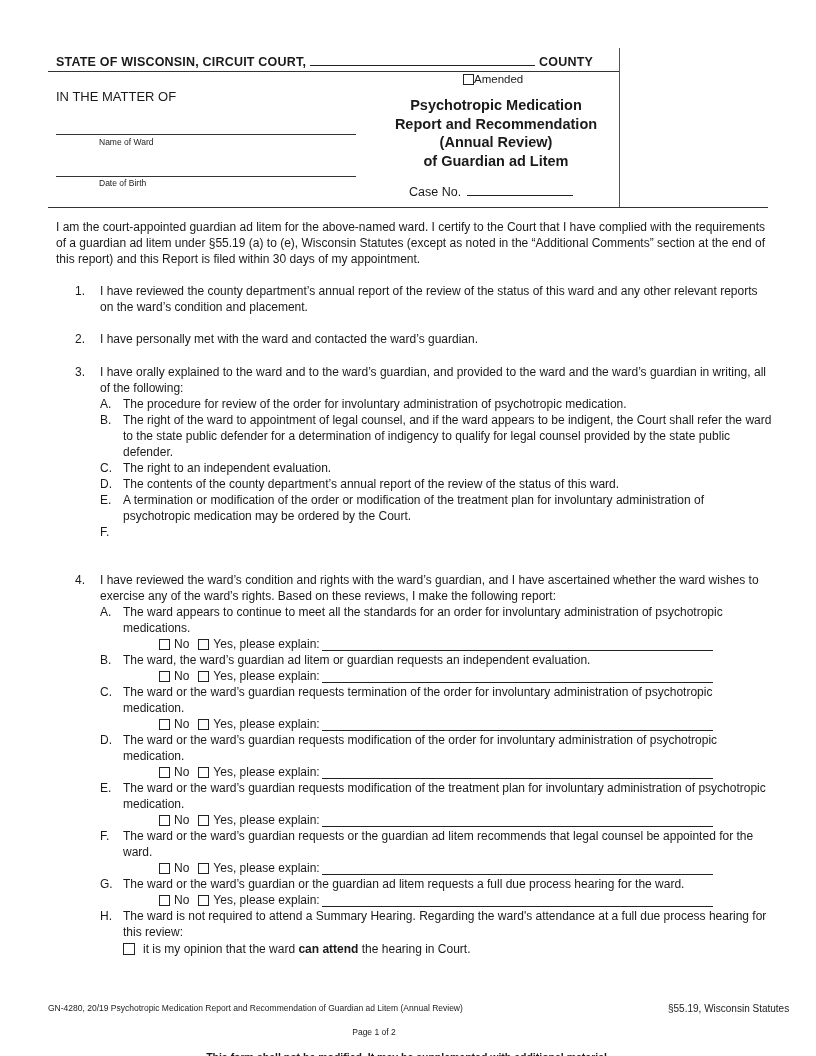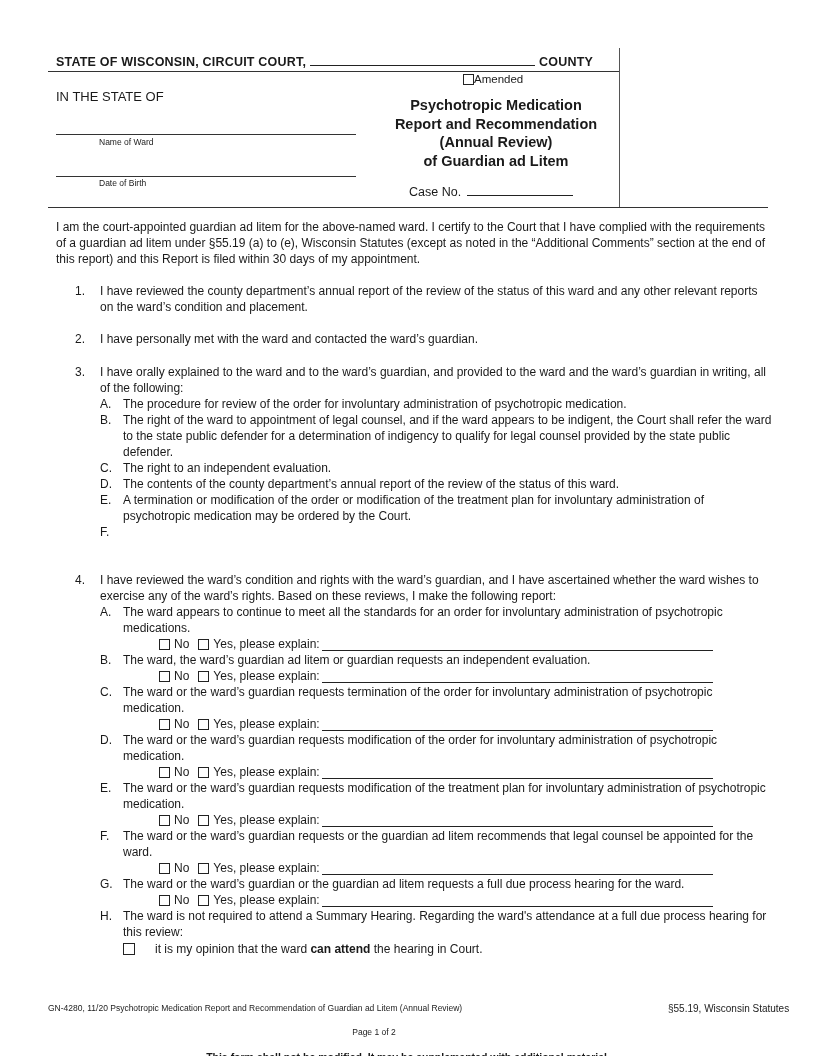--- a/index.html
+++ b/index.html
@@ -37,21 +37,21 @@
 <body>
 
 <div class="hline" style="left:48px; top:71px; width:572px;"></div>
 <div class="vline" style="left:619px; top:48px; height:160px;"></div>
 <div class="hline" style="left:48px; top:207px; width:720px;"></div>
 
 <div class="abs state-line">
   <span>STATE OF WISCONSIN, CIRCUIT COURT,</span><span class="county-blank"></span><span>COUNTY</span>
 </div>
 
-<div class="abs matter">IN THE STATE OF</div>
+<div class="abs matter">IN THE MATTER OF</div>
 
 <div class="abs" style="left:56px; top:120px; width:300px; height:14px; border-bottom:1px solid #333; font-size:12px;"></div>
 <div class="abs small-label" style="left:56px; top:137px;">Name of Ward</div>
 
 <div class="abs" style="left:56px; top:162px; width:300px; height:14px; border-bottom:1px solid #333; font-size:12px;"></div>
 <div class="abs small-label" style="left:56px; top:178px;">Date of Birth</div>
 
 <div class="abs amended">
   <span class="cb"></span>
   <span>Amended</span>
@@ -162,24 +162,24 @@
       <div class="yn">
         <span class="cb"></span>
           <span class="lbl">No</span>
         <span class="cb"></span>
           <span>Yes, please explain:</span>
         <span class="line"></span>
       </div>
     </div>
 
     <div class="sub"><span class="l">H.</span><span>The ward is not required to attend a Summary Hearing. Regarding the ward's attendance at a full due process hearing for this review:</span>
-      <div style="display:flex; align-items:center; height:18px;gap:12px;">
+      <div style="display:flex; align-items:center; height:18px;">
         <span class="cb" style="width:12px; height:12px; margin-right:8px;"></span>
         <span><span>it is my opinion that the ward </span><b>can attend</b><span> the hearing in Court.</span></span>
       </div>
     </div>
   </div>
 </div>
 
-<div class="abs footer-left">GN-4280, 11/20  Psychotropic Medication Report and Recommendation of Guardian ad Litem (Annual Review)</div>
+<div class="abs footer-left">GN-4280, 20/19  Psychotropic Medication Report and Recommendation of Guardian ad Litem (Annual Review)</div>
 <div class="abs footer-right">§55.19, Wisconsin Statutes</div>
 <div class="abs footer-center">This form shall not be modified.  It may be supplemented with additional material.</div>
 <div class="abs footer-page">Page 1 of 2</div>
 
 </body></html>

